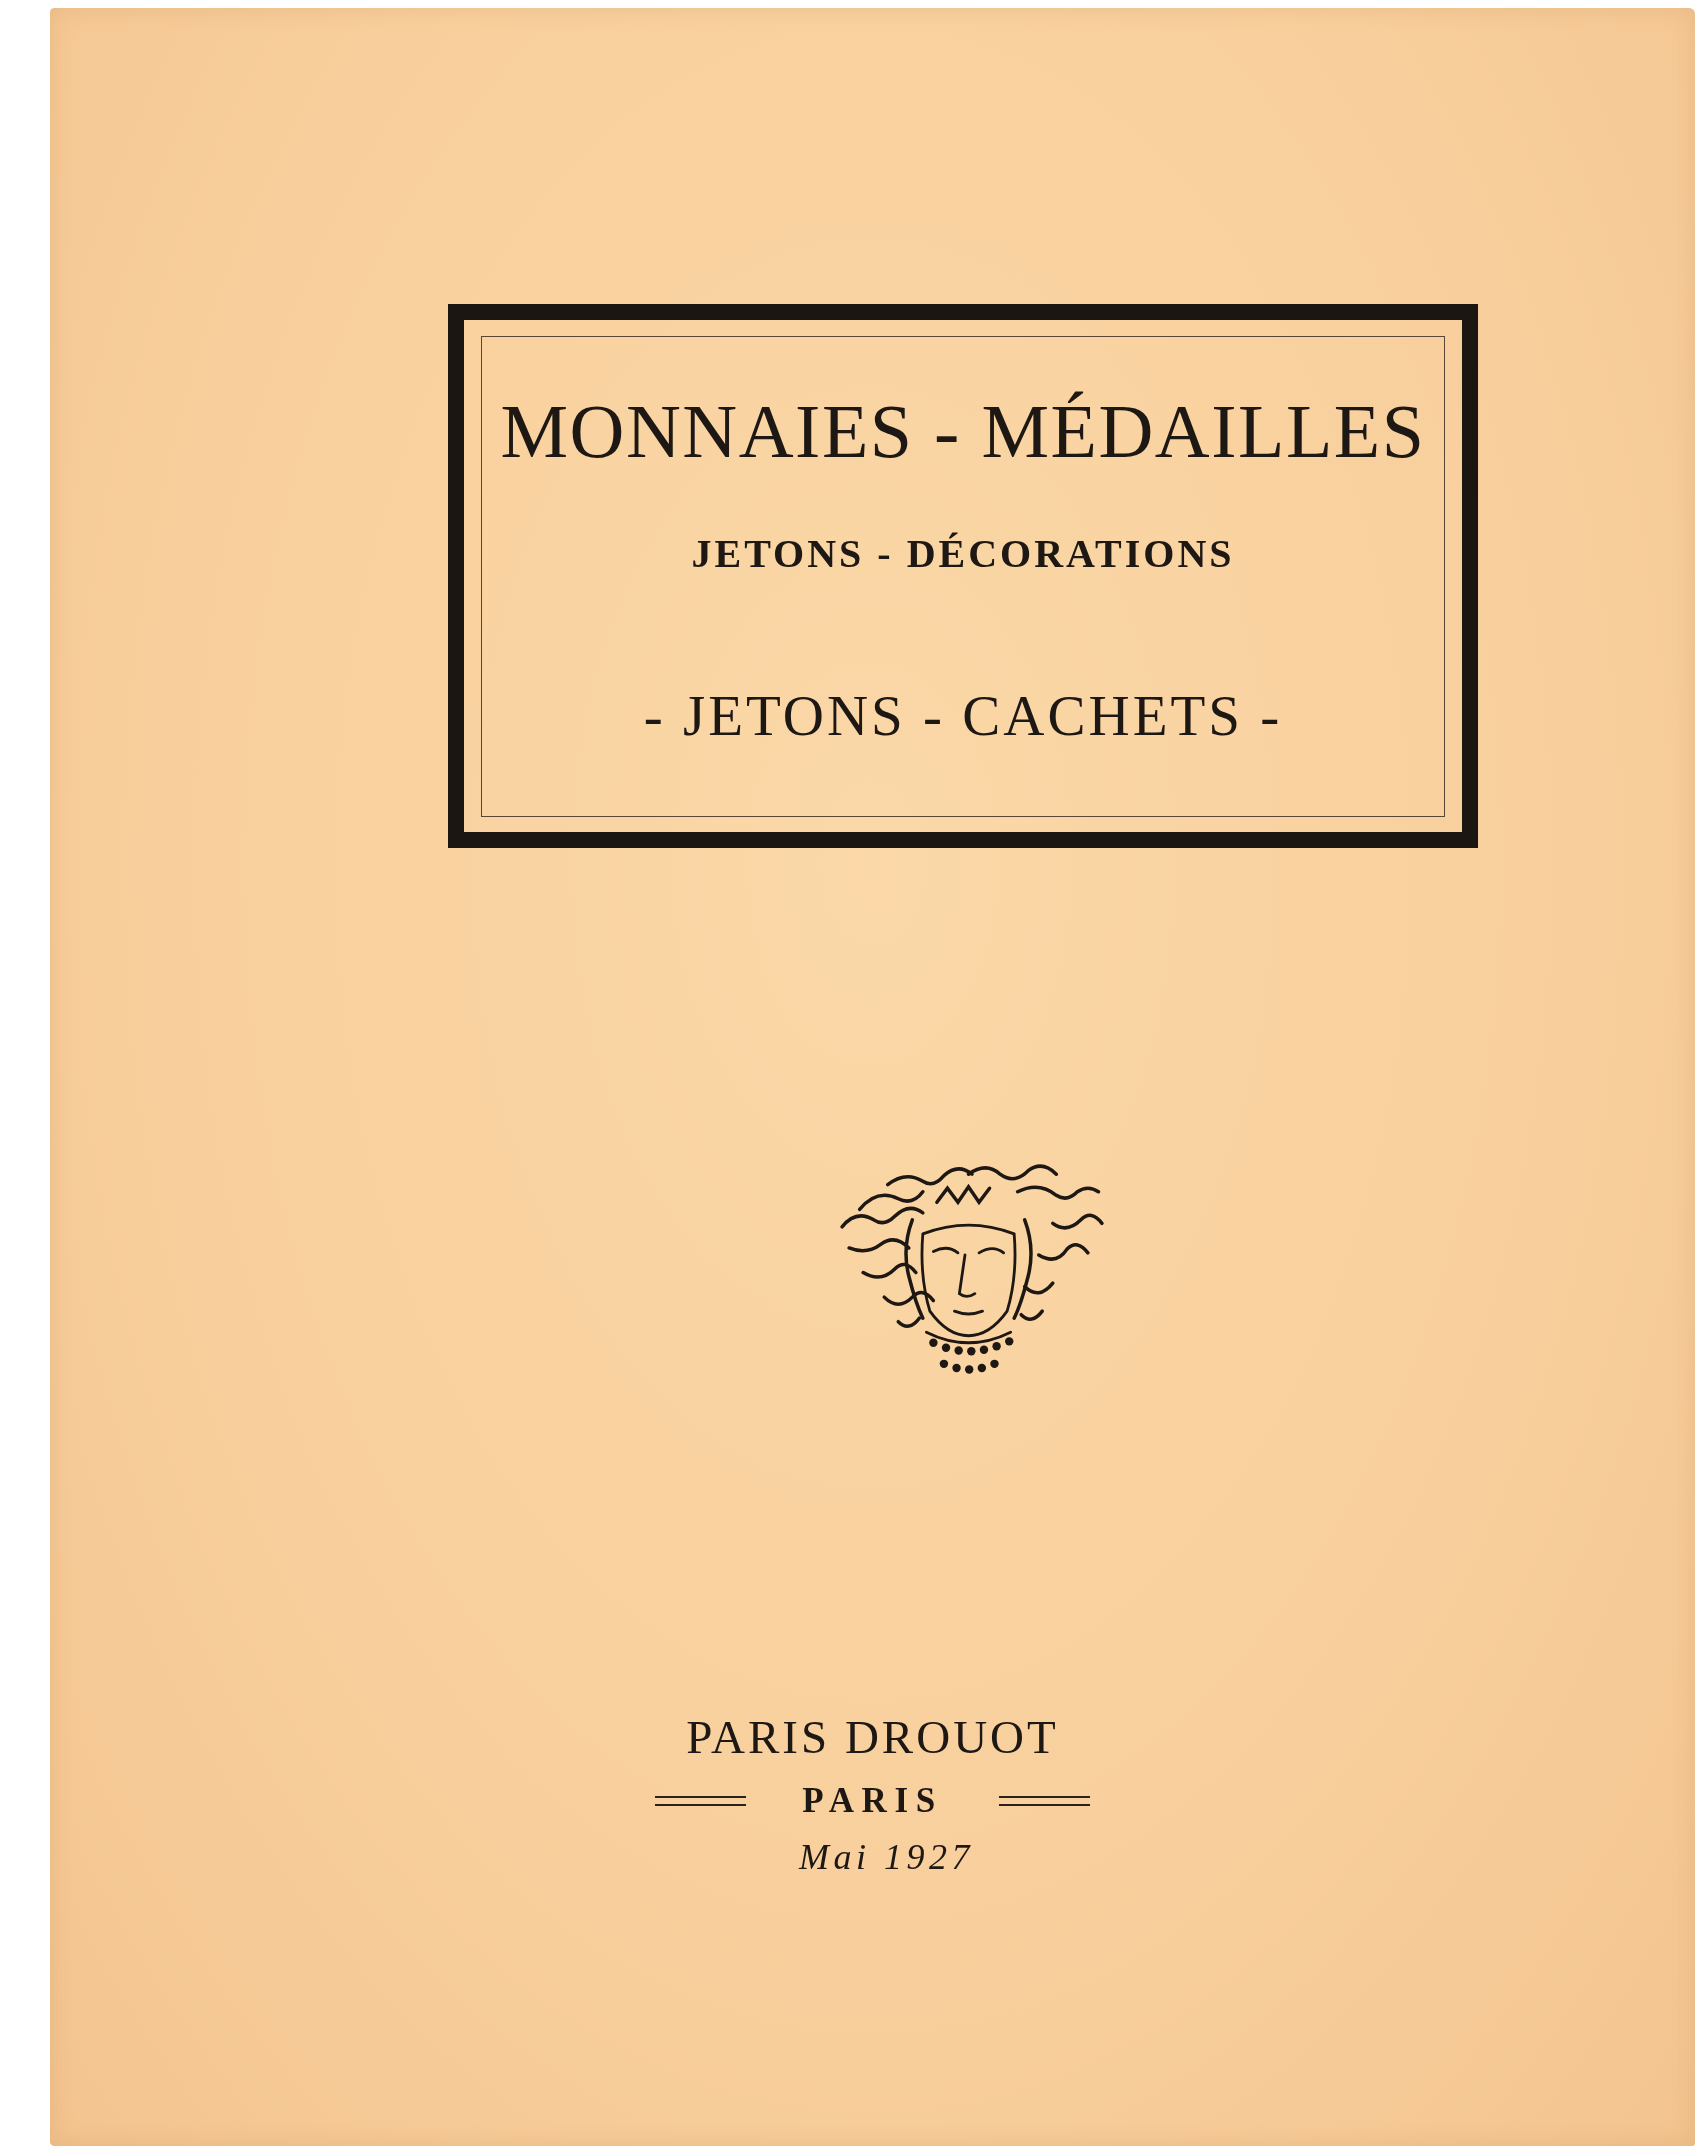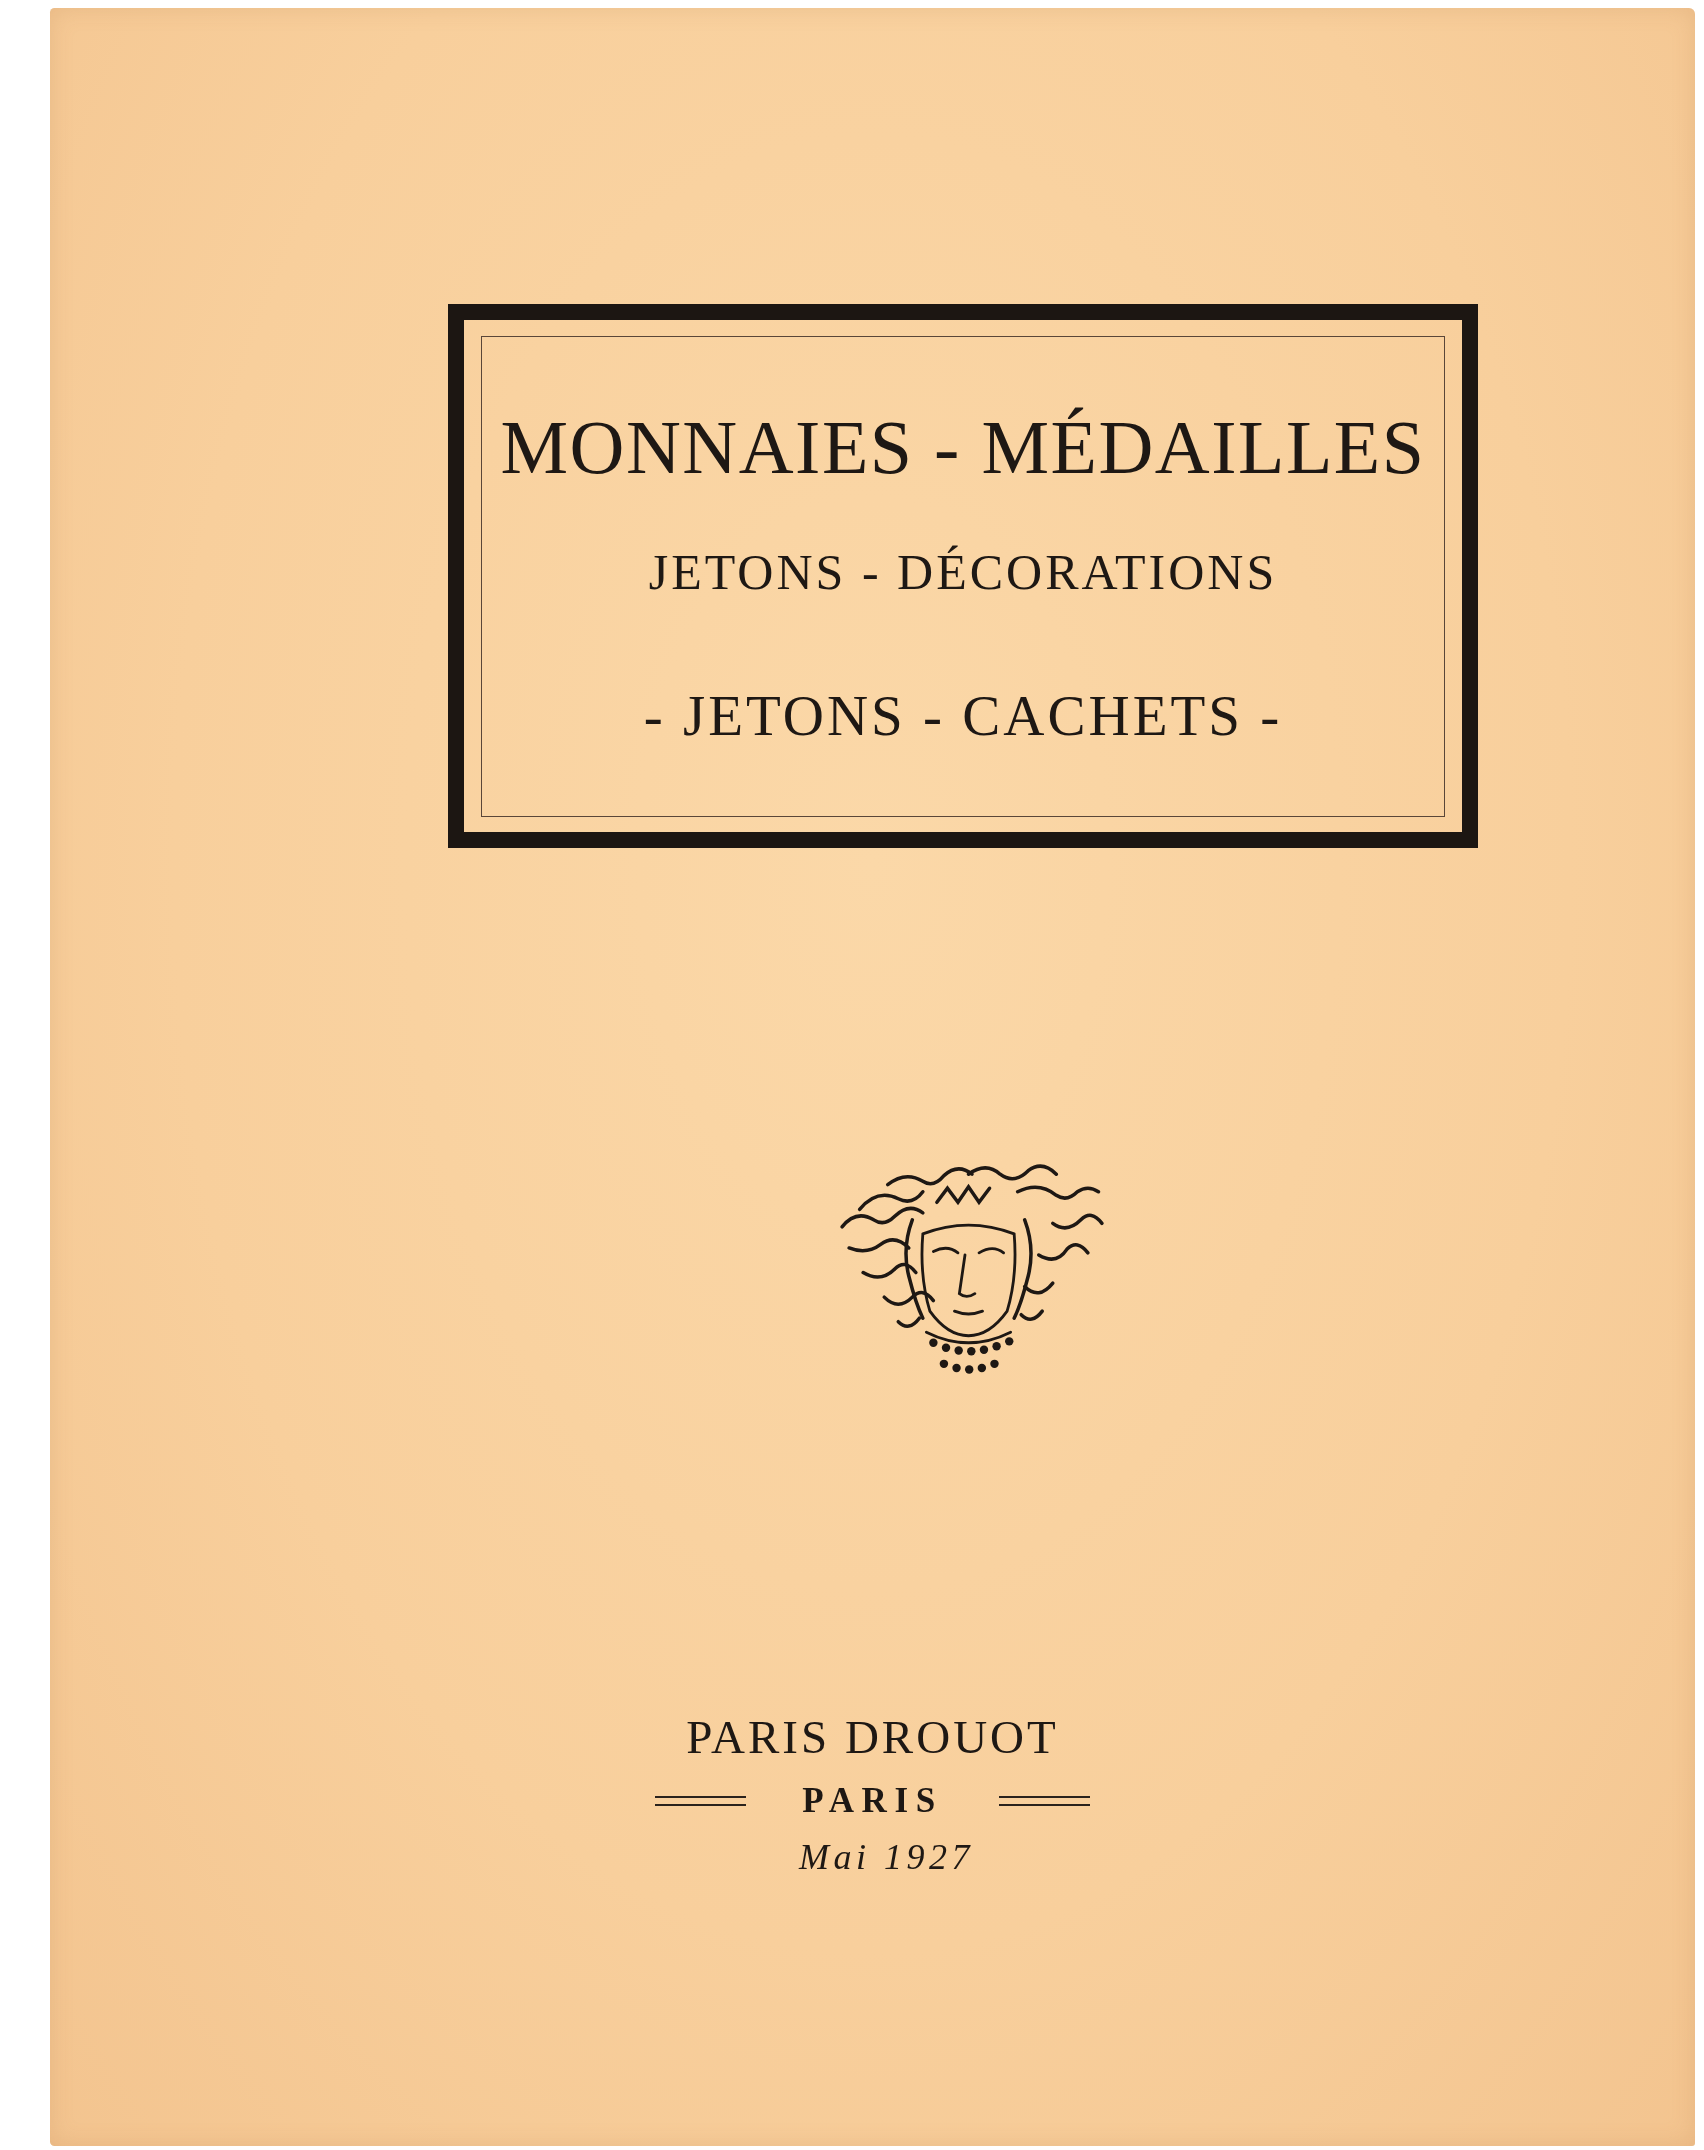--- a/index.html
+++ b/index.html
@@ -16,22 +16,22 @@
     }
     .frame-inner {
       position:absolute; left:16.6px; top:16.6px; right:16.6px; bottom:15px;
       border:1.5px solid #5a4638;
     }
     .title-line {
       position:absolute; left:0; right:0; text-align:center;
       font-family:"Liberation Serif", serif; color:#1e1814; font-weight:normal;
       white-space:nowrap;
     }
-    .t1 { top:84px; font-size:76px; letter-spacing:1.5px; }
-    .t2 { top:223px; font-size:50px; letter-spacing:3px; }
+    .t1 { top:68px; font-size:76px; letter-spacing:1.5px; }
+    .t2 { top:210px; font-size:40px; letter-spacing:3px;font-weight:bold; }
     .t3 { top:363px; font-size:57px; letter-spacing:3px; }
 
     .ornament { position:absolute; left:771px; top:1133px; width:295px; height:242px; }
 
     .footer-line {
       position:absolute; left:0; right:0; text-align:center; color:#1e1814;
       font-family:"Liberation Serif", serif; white-space:nowrap;
     }
     .hotel { top:1702px; font-size:47px; letter-spacing:3px; }
     .paris-row { top:1771px; height:45px; display:flex; justify-content:center; align-items:center; gap:56px; }

